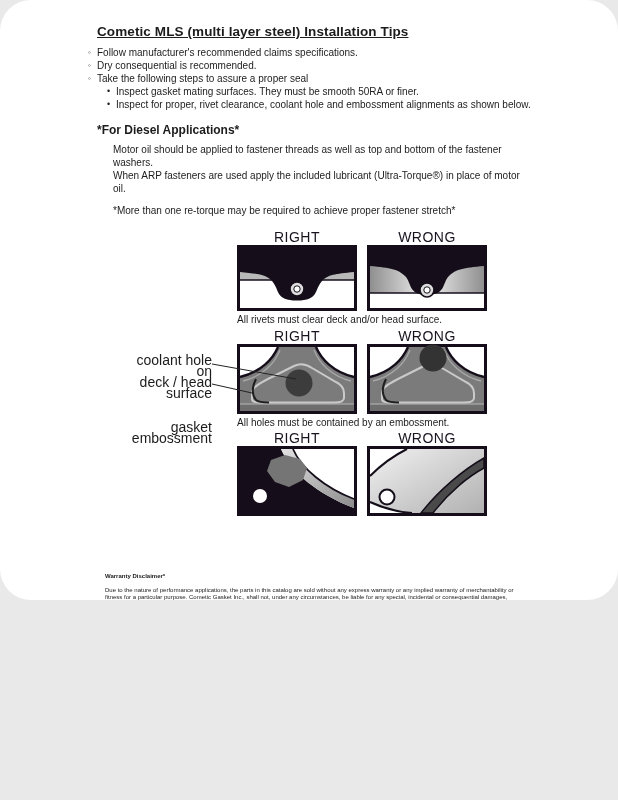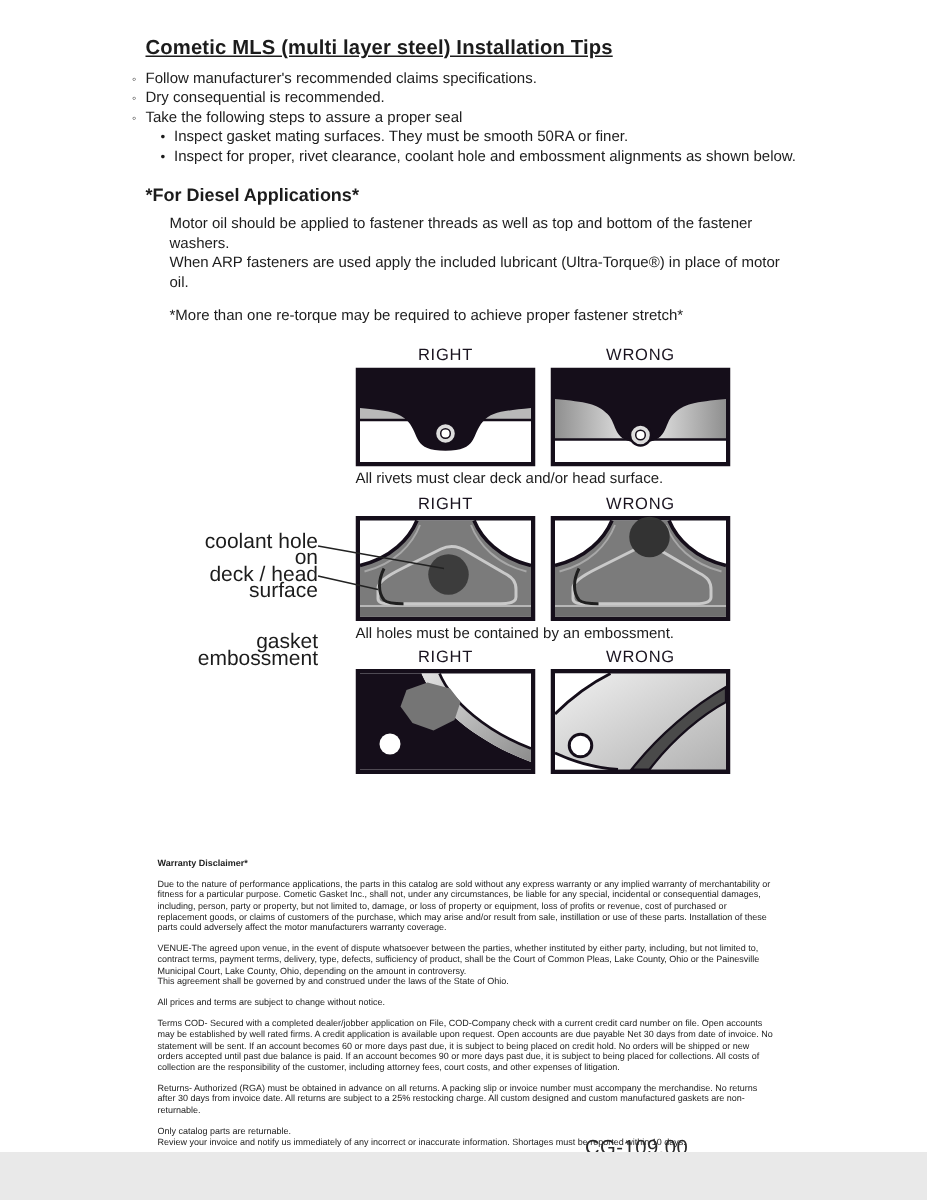--- a/index.html
+++ b/index.html
@@ -1,33 +1,34 @@
 <!DOCTYPE html>
 <html><head>
 <meta charset="utf-8">
 <style>
   html,body{margin:0;padding:0;background:#e9e9e9;}
   .page{
-    position:relative;width:618px;height:768px;background:#ffffff;
+    position:relative;width:618px;height:600px;background:#ffffff;
     font-family:"Liberation Sans",sans-serif;color:#1c1c1c;overflow:hidden;
     margin:0 auto;
+    border-radius:31px;
   }
   
   .main{position:absolute;left:97px;top:24px;width:436px;}
   .title{font-size:13.5px;font-weight:bold;text-decoration:underline;margin:0 0 7px 0;letter-spacing:.1px;}
   .bullets{margin:0 0 0 -9px;font-size:10px;line-height:13px;}
   .bline{display:flex;}
   .bdot{width:9px;flex:0 0 9px;font-size:8px;line-height:13px;}
   .sub .bdot{font-size:9px;}
   .sub{margin-left:19px;}
   .diesel-h{font-size:12px;font-weight:bold;margin:12px 0 6px 0;}
   .main p{font-size:10px;line-height:13px;margin:0 0 9px 16px;white-space:pre-line;}
   
   .fig-row{position:absolute;left:237px;width:260px;}
-  .fig-labels{display:flex;gap:10px;font-size:11px;line-height:14px;margin-bottom:1px;color:#19131f;}
+  .fig-labels{display:flex;gap:10px;font-size:14px;line-height:14px;margin-bottom:1px;color:#19131f;}
   .fig-labels span{width:120px;text-align:center;letter-spacing:.5px;}
   .fig-boxes{display:flex;gap:10px;}
   .figbox{display:block;width:120px;}
   .fig-caption{font-size:10px;line-height:12px;margin-top:3px;white-space:pre-line;}
   .fig-side-labels{position:absolute;left:118px;top:344px;width:94px;text-align:right;
     font-size:14px;line-height:11px;white-space:pre-line;}
   .side-label-2{margin-top:12px;}
   .connector-overlay{position:absolute;left:118px;top:340px;pointer-events:none;}
   
   .legal{position:absolute;left:105px;top:573px;width:412px;font-size:6px;line-height:7.2px;color:#222;}

